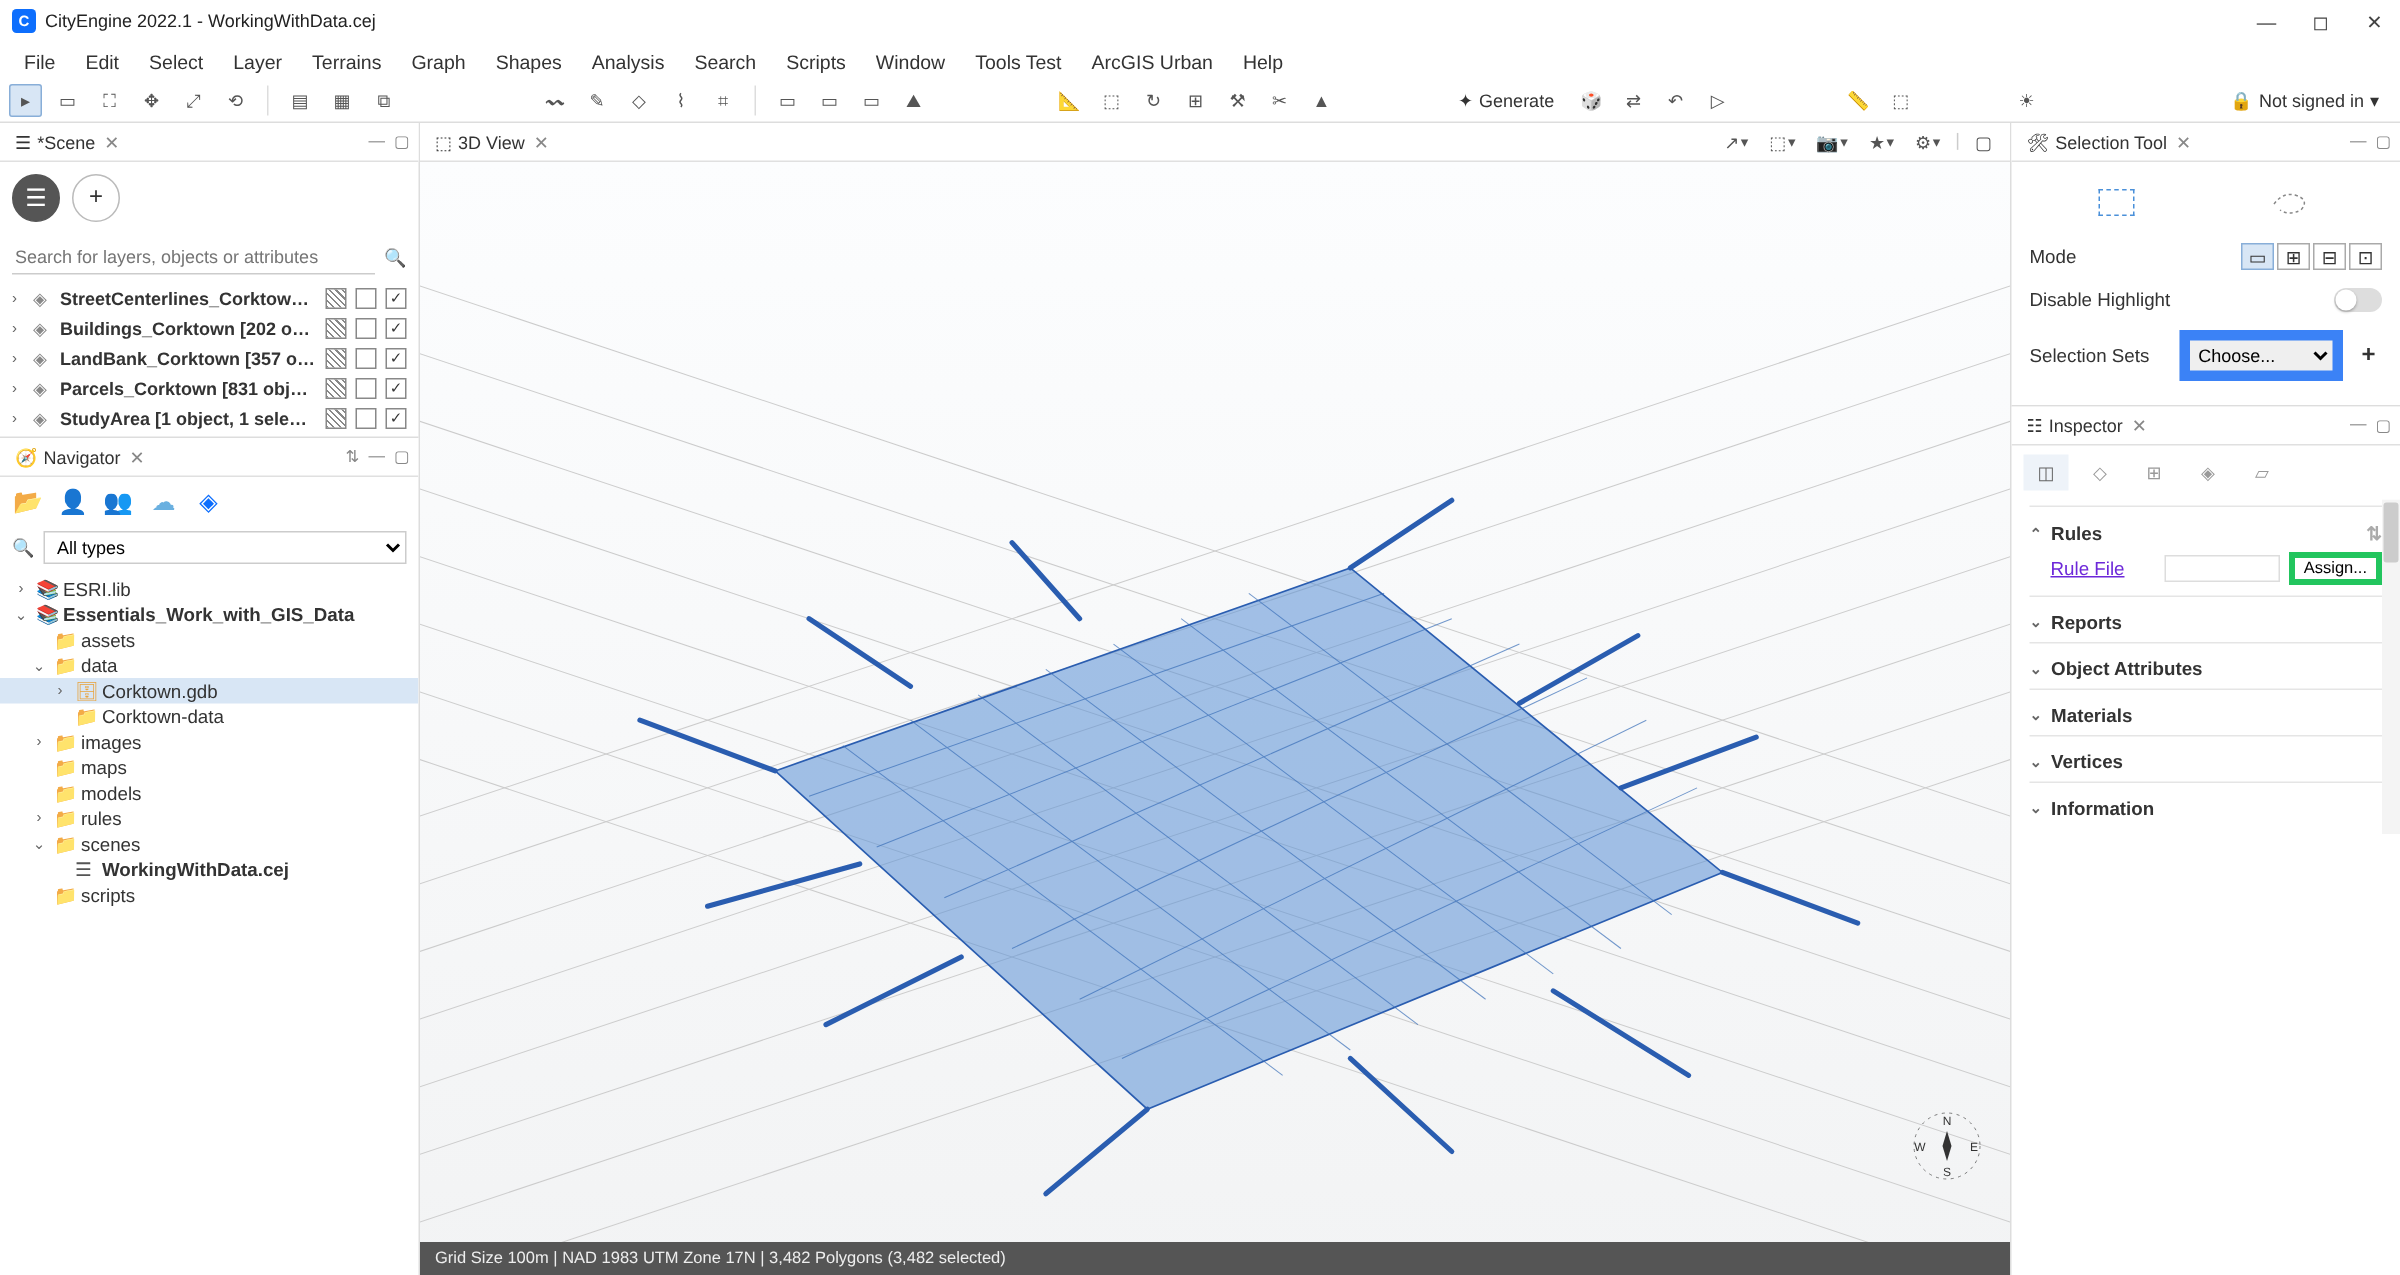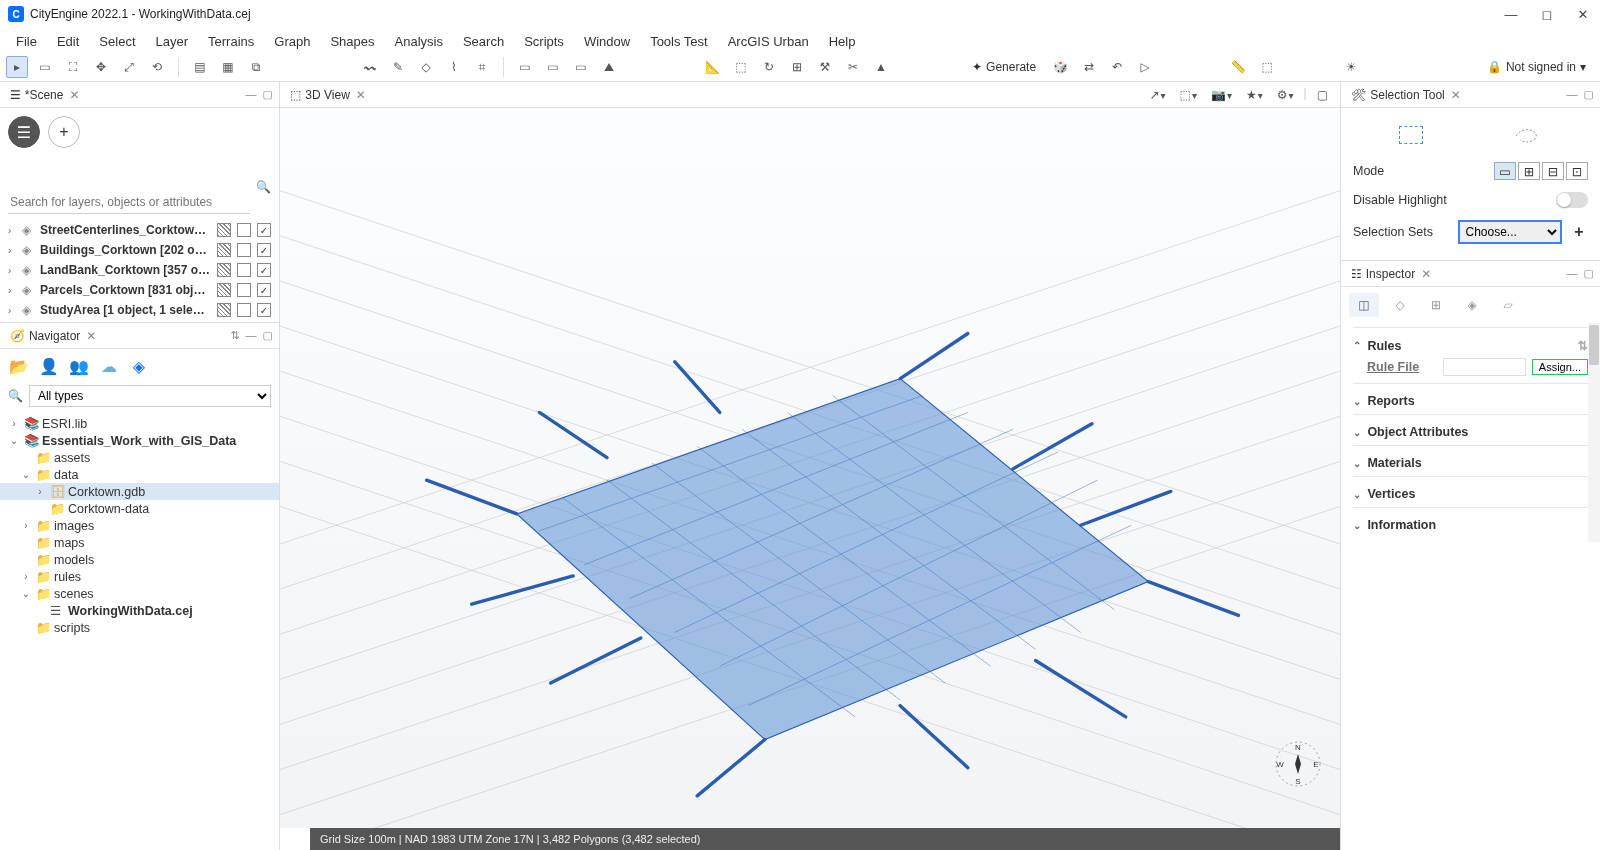--- a/index.html
+++ b/index.html
@@ -37,21 +37,21 @@
 .panel-head .tab { display: flex; align-items: center; gap: 4px; padding: 2px 4px; }
 .panel-head .close-x { color: #888; margin-left: 2px; cursor: pointer; }
 .panel-head .controls { margin-left: auto; display: flex; gap: 6px; color: #888; font-size: 11px; }
 
 
 .scene-panel { border-bottom: 1px solid #ddd; }
 .scene-toolbar { padding: 8px; display: flex; gap: 8px; align-items: center; }
 .circle-btn { width: 32px; height: 32px; border-radius: 50%; border: 1px solid #bbb; display: flex; align-items: center; justify-content: center; cursor: pointer; font-size: 16px; background: #fff; }
 .circle-btn.dark { background: #555; color: #fff; border-color: #555; }
 .search-row { display: flex; align-items: center; padding: 4px 8px; gap: 6px; }
-.search-row input { flex: 1; border: none; border-bottom: 1px solid #ccc; padding: 4px 2px; font-size: 12px; outline: none; margin-top: 31px; }
+.search-row input { flex: 1; border: none; border-bottom: 1px solid #ccc; padding: 4px 2px; font-size: 12px; outline: none; }
 .search-row .mag { color: #555; }
 .layer-list { padding: 2px 0; }
 .layer-row { display: flex; align-items: center; padding: 3px 8px; gap: 4px; font-size: 12px; cursor: pointer; }
 .layer-row .chev { width: 10px; color: #666; font-size: 10px; }
 .layer-row .icon { width: 14px; color: #888; }
 .layer-row .name { flex: 1; white-space: nowrap; overflow: hidden; text-overflow: ellipsis; font-weight: bold; }
 .layer-row .chk { width: 14px; height: 14px; border: 1px solid #888; display: inline-flex; align-items: center; justify-content: center; font-size: 10px; margin-left: 2px; }
 .layer-row .chk.hatch { background: repeating-linear-gradient(45deg,#888,#888 1px,#fff 1px,#fff 3px); }
 .layer-row .chk.checked::after { content: "✓"; }
 
@@ -72,52 +72,52 @@
 .folder-icon { color: #e8a33d; }
 .db-icon { color: #4a90d9; }
 .scene-icon { color: #555; }
 
 
 .viewport { flex: 1; position: relative; background: linear-gradient(#fafbfc,#f3f4f5); overflow: hidden; }
 .viewport-toolbar { position: absolute; top: 4px; right: 8px; display: flex; gap: 6px; z-index: 10;}
 .viewport-toolbar .vbtn { padding: 2px 4px; font-size: 12px; color: #555; cursor: pointer; display: flex; align-items: center; gap: 1px;}
 .grid-floor { position: absolute; inset: 0; }
 .compass { position: absolute; right: 18px; bottom: 40px; width: 48px; height: 48px; }
-.statusbar { height: 22px; background: #555; color: #eee; font-size: 11px; display: flex; align-items: center; padding: 0 10px; gap: 6px; margin-left: 30px; }
+.statusbar { height: 22px; background: #555; color: #eee; font-size: 11px; display: flex; align-items: center; padding: 0 10px; gap: 6px; }
 
 
 .sel-panel { border-bottom: 1px solid #ddd; }
 .sel-body { padding: 10px 12px; }
 .sel-modes { display: flex; justify-content: space-around; padding: 8px 0 12px; }
 .sel-modes .mode-icon { width: 24px; height: 18px; border: 1px dashed #4a90d9; }
 .sel-rope { width: 28px; height: 18px; }
 .sel-row { display: flex; align-items: center; padding: 6px 0; gap: 8px; font-size: 12.5px; }
 .sel-row .label { flex: 1; }
 .mode-btns { display: flex; gap: 2px; }
 .mode-btns .mb { width: 22px; height: 18px; border: 1px solid #aaa; background: #fff; cursor: pointer; display:flex;align-items:center;justify-content:center;}
 .mode-btns .mb.active { background: #d8e6f5; border-color: #88aed8; }
 .toggle { width: 32px; height: 16px; background: #ddd; border-radius: 8px; position: relative; cursor: pointer; }
 .toggle::after { content: ""; width: 14px; height: 14px; background: #fff; border-radius: 50%; position: absolute; top: 1px; left: 1px; box-shadow: 0 1px 2px rgba(0,0,0,0.3); }
-.sel-row select { flex: 1; border: 2px solid #3b82f6; padding: 2px; font-size: 12px; }
+.sel-row select { flex: 1; border: 7px solid #3b82f6; padding: 2px; font-size: 12px; }
 .plus-btn { width: 18px; height: 18px; font-size: 16px; font-weight: bold; cursor: pointer; display:flex;align-items:center;justify-content:center; }
 
 .insp-panel { flex: 1; display: flex; flex-direction: column; overflow: hidden; }
 .insp-tabs { display: flex; gap: 6px; padding: 6px 8px; }
 .insp-tabs .it { width: 30px; height: 24px; display: flex; align-items: center; justify-content: center; color: #999; cursor: pointer; }
 .insp-tabs .it.active { background: #eef3f9; color: #666; }
 .insp-body { padding: 4px 12px; overflow: auto; font-size: 12.5px; position: relative;}
 .insp-row { display: flex; align-items: center; padding: 4px 0; gap: 8px; }
 .insp-row input { flex: 1; border: 1px solid #ccc; padding: 2px 4px; font-size: 12px; }
 .insp-section { border-top: 1px solid #e5e5e5; padding: 8px 0 4px; }
 .insp-section .head { display: flex; align-items: center; gap: 6px; font-weight: bold; cursor: pointer; padding: 2px 0; }
 .insp-section .head .chev { font-size: 10px; color: #666; }
 .rule-row { display: flex; align-items: center; padding: 3px 0 3px 14px; gap: 6px; }
-.rule-row .rl { flex: 0 0 70px; text-decoration: underline; color: #737373; cursor: pointer; font-weight: bold; }
+.rule-row .rl { flex: 0 0 70px; text-decoration: underline; color: #6d28d9; cursor: pointer; }
 .rule-row .rv { flex: 1; border: 1px solid #ddd; height: 18px; }
-.rule-row button { border: 1px solid #22c55e; background: #fff; padding: 1px 6px; font-size: 11px; cursor: pointer; }
+.rule-row button { border: 4px solid #22c55e; background: #fff; padding: 1px 6px; font-size: 11px; cursor: pointer; }
 .scrollbar-fake { position: absolute; right: 0; top: 0; bottom: 0; width: 12px; background: #f4f4f4; }
 .scrollbar-fake .thumb { position: absolute; left: 1px; right: 1px; top: 2px; height: 40px; background: #ccc; border-radius: 2px; }
 
 svg { display: block; }
 </style>
 </head>
 <body>
 
 <div class="titlebar">
   <div class="app-icon">C</div>

